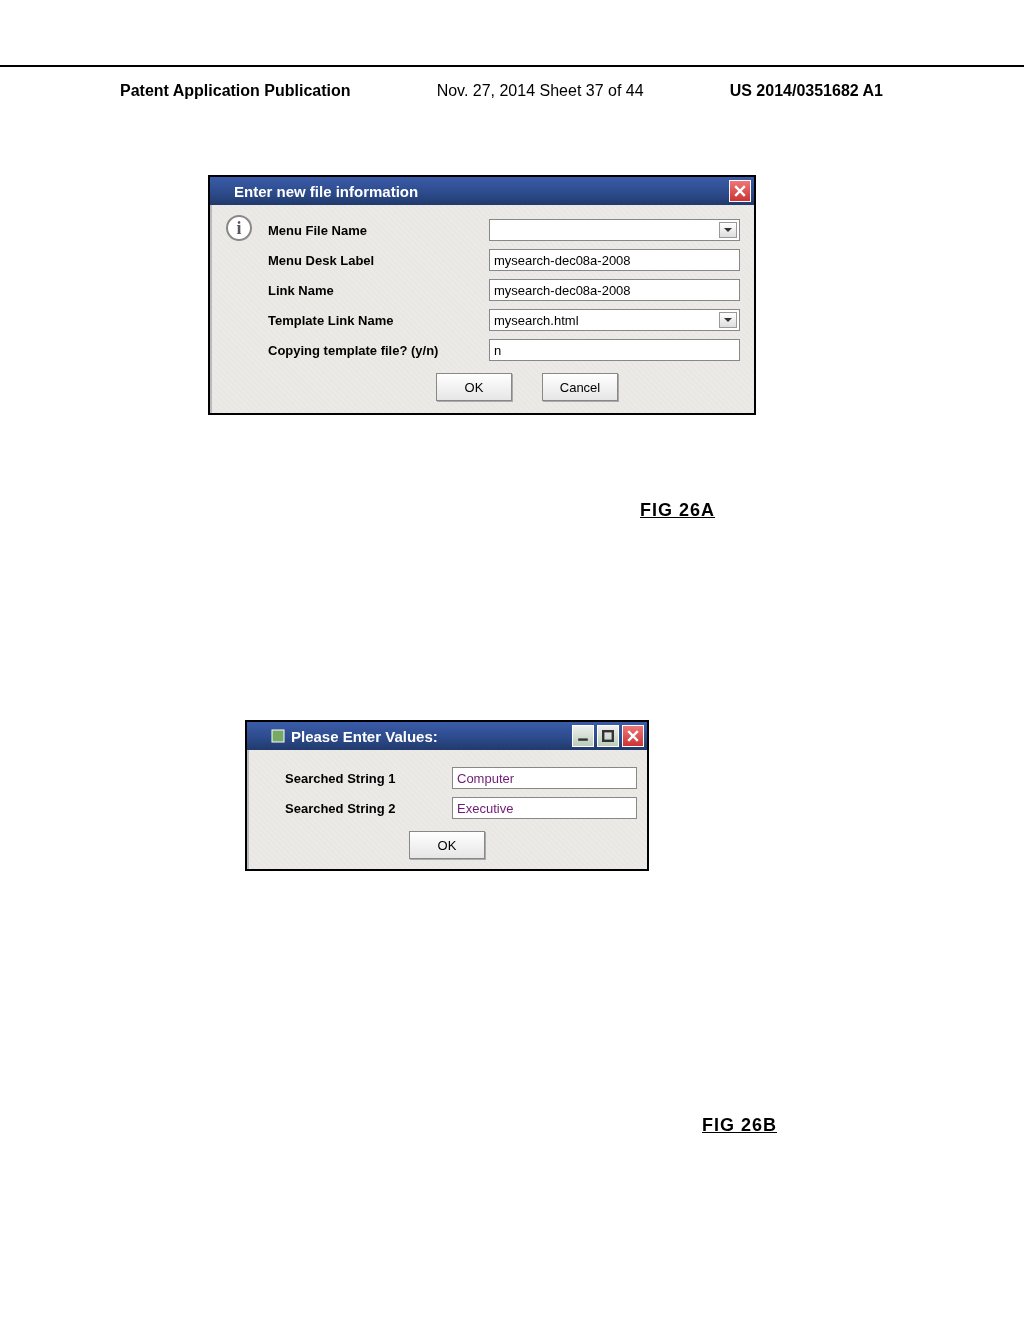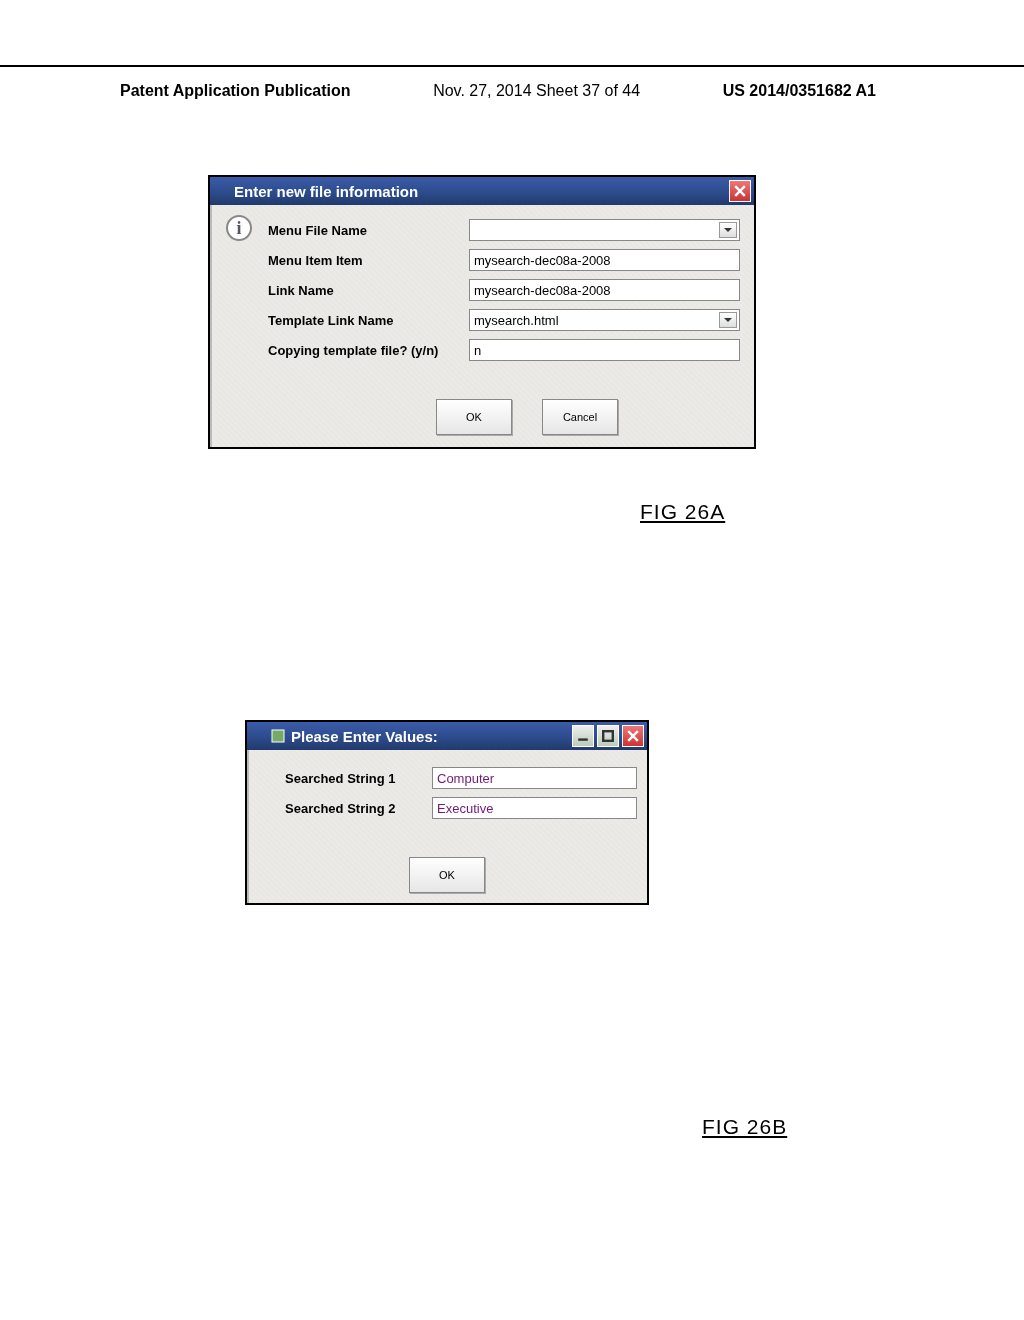--- a/index.html
+++ b/index.html
@@ -8,21 +8,21 @@
     height: 1320px;
     background: #fff;
     font-family: Arial, Helvetica, sans-serif;
     color: #000;
     position: relative;
   }
   .page-header {
     position: absolute;
     top: 82px;
     left: 120px;
-    right: 148px;
+    right: 141px;
     display: flex;
     justify-content: space-between;
     font-size: 16px;
   }
   .page-header-left { font-weight: bold; }
   .page-header-center { }
   .page-header-right { font-weight: bold; }
   .header-rule {
     position: absolute;
     top: 65px; left: 0; right: 0;
@@ -102,54 +102,55 @@
   }
   .field {
     flex: 1;
     height: 22px;
     border: 1px solid #888;
     background: #fff;
     font-size: 13px;
     padding: 2px 4px;
     display:flex; align-items:center;
     position: relative;
+    margin-left: 20px;
   }
   .combo {
   }
   .combo .chev {
     position:absolute; right:2px; top:2px;
     width:18px; height:16px;
     border:1px solid #999;
     background: linear-gradient(#fff,#ddd);
     display:flex; align-items:center; justify-content:center;
   }
   .combo .chev svg { width:10px; height:10px; }
   .button-row {
     display:flex;
     justify-content:center;
     gap: 30px;
     margin-top: 8px;
   }
   .btn {
     min-width: 76px;
-    height: 36px;
+    height: 28px;
     border: 1px solid #888;
     background: linear-gradient(#fff,#e6e6e6);
-    font-size: 11px;
+    font-size: 13px;
     display:flex; align-items:center; justify-content:center;
     box-shadow: 1px 1px 0 #aaa;
-    margin-top: 26px;
   }
   .btn-row1 { padding-left: 90px; }
 
   .fig-label {
     position:absolute;
-    font-size: 21px;
+    font-size: 18px;
     text-decoration: underline;
     letter-spacing: 1px;
+    font-weight: bold;
   }
   .fig26a { top: 500px; left: 640px; }
   .fig26b { top: 1115px; left: 660px; margin-left: 42px; }
 
   
   .dialog2 {
     top: 720px;
     left: 245px;
     width: 404px;
   }
@@ -195,21 +196,21 @@
         <span></span>
         <span class="chev">
           <svg viewBox="0 0 10 10">
               <path d="M1 3 L5 7 L9 3 Z" fill="#333"></path>
             </svg>
         </span>
       </div>
     </div>
 
     <div class="form-row">
-      <div class="lbl">Menu Item Item</div>
+      <div class="lbl">Menu Desk Label</div>
       <div class="field">
         <span>mysearch-dec08a-2008</span>
       </div>
     </div>
 
     <div class="form-row">
       <div class="lbl">Link Name</div>
       <div class="field">
         <span>mysearch-dec08a-2008</span>
       </div>

